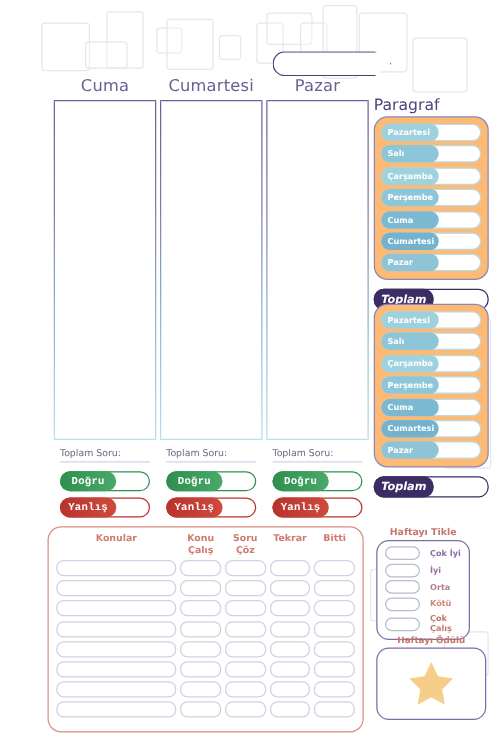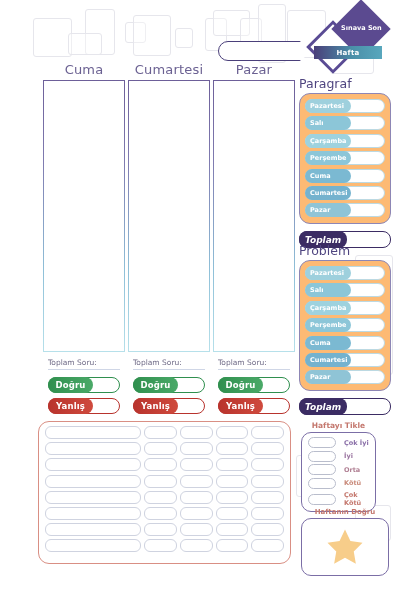--- a/index.html
+++ b/index.html
@@ -28,21 +28,21 @@
   .toplam-soru { font-size: 7.5px; color: #6f6a86; padding-bottom: 2px;
                  border-bottom: 1px solid #cfd6e6; margin-bottom: 7px; }
   .pill-row { position: relative; height: 16px; margin-bottom: 5px; }
   .pill-track { position: absolute; inset: 0; border-radius: 9px;
                 background: #fff; }
   .pill-track.green { border: 1.2px solid #2f8f4e; }
   .pill-track.red   { border: 1.2px solid #b8332d; }
   .pill-lbl { position: absolute; left: 0; top: 0; height: 16px; width: 45px;
               border-radius: 9px; color: #fff; font-size: 8.5px;
               display: flex; align-items: center; justify-content: center;
-              font-weight: 600; letter-spacing: .2px; }
+              font-weight: 600; letter-spacing: .2px; font-family: Liberation Mono, monospace; }
   .pill-lbl.green { background: linear-gradient(90deg,#2f8f4e,#4aa968); }
   .pill-lbl.red   { background: linear-gradient(90deg,#b8332d,#cf4a3d); }
 
   
   .arrow-input { position: absolute; left: 218px; top: 41px; width: 95px;
                  height: 20px; border: 1.3px solid #4a3f7a; background: #fff;
                  border-radius: 11px 0 0 11px;
                  clip-path: polygon(0 0,86% 0,100% 50%,86% 100%,0 100%); }
   .diamond-wrap { position: absolute; left: 308px; top: 6px; width: 80px; height: 70px; }
   .diamond-outline { position: absolute; left: 6px; top: 22px; width: 38px; height: 38px;
@@ -131,29 +131,20 @@
   <div class="deco" style="left:287px;top:10px;width:39px;height:48px;"></div>
   <div class="deco" style="left:330px;top:30px;width:44px;height:44px;"></div>
   <div class="deco" style="left:300px;top:100px;width:60px;height:90px;"></div>
   <div class="deco" style="left:355px;top:255px;width:38px;height:120px;"></div>
   <div class="deco" style="left:296px;top:455px;width:26px;height:42px;"></div>
   <div class="deco" style="left:355px;top:505px;width:36px;height:36px;"></div>
   <div class="deco" style="left:340px;top:548px;width:24px;height:24px;"></div>
 
   <div class="arrow-input"></div>
 
-  <div class="diamond-wrap">
-    <div class="diamond-outline"></div>
-    <div class="sinava-son">
-      <span>Sınava Son</span>
-    </div>
-    <div class="hafta-band">
-      <span>Hafta</span>
-    </div>
-  </div>
 
   <div class="day-col" style="left:43px;top:62px;">
     <div class="day-title">Cuma</div>
     <div class="day-box"></div>
     <div class="day-foot">
       <div class="toplam-soru">Toplam Soru:</div>
       <div class="pill-row">
         <div class="pill-track green"></div>
         <div class="pill-lbl green">Doğru</div>
       </div>
@@ -228,21 +219,20 @@
         <div class="row-lbl" style="background:#8fc4d6">Pazar</div>
       </div>
     </div>
     <div class="total-row">
       <div class="total-track"></div>
       <div class="total-lbl">Toplam</div>
     </div>
   </div>
 
   <div class="side-panel" style="top:243px;">
-    <div class="panel-title">Problem</div>
     <div class="panel-box">
       <div class="row">
         <div class="row-track"></div>
         <div class="row-lbl" style="background:#9ed0dd">Pazartesi</div>
       </div>
       <div class="row">
         <div class="row-track"></div>
         <div class="row-lbl" style="background:#8cc6d8">Salı</div>
       </div>
       <div class="row">
@@ -266,20 +256,27 @@
         <div class="row-lbl" style="background:#8fc4d6">Pazar</div>
       </div>
     </div>
     <div class="total-row">
       <div class="total-track"></div>
       <div class="total-lbl">Toplam</div>
     </div>
   </div>
 
   <div class="table-panel">
+    <div class="thead">
+      <div class="th c0">Konular</div>
+      <div class="th c1">Konu Çalış</div>
+      <div class="th c2">Soru Çöz</div>
+      <div class="th c3">Tekrar</div>
+      <div class="th c4">Bitti</div>
+    </div>
     <div id="table-body">
         <div class="trow">
           <div class="cell c0"></div>
           <div class="cell c1"></div>
           <div class="cell c2"></div>
           <div class="cell c3"></div>
           <div class="cell c4"></div>
         </div>
         <div class="trow">
           <div class="cell c0"></div>
@@ -347,27 +344,27 @@
       <div class="tick-row">
         <div class="tick-oval"></div>
         <div class="tick-lbl" style="color:#b07f93">Orta</div>
       </div>
       <div class="tick-row">
         <div class="tick-oval"></div>
         <div class="tick-lbl" style="color:#c98a7a">Kötü</div>
       </div>
       <div class="tick-row">
         <div class="tick-oval"></div>
-        <div class="tick-lbl" style="color:#c4776d">Çok Kötü</div>
+        <div class="tick-lbl" style="color:#c4776d">Çok Çalış</div>
       </div>
     </div>
   </div>
 
   <div class="reward-wrap">
-    <div class="reward-title">Haftanın Doğru</div>
+    <div class="reward-title">Haftayı Ödülü</div>
     <div class="reward-box">
       <svg class="star" viewBox="0 0 24 24">
         <polygon points="12,2 15.1,8.6 22,9.6 17,14.6 18.2,21.6 12,18.2 5.8,21.6 7,14.6 2,9.6 8.9,8.6" fill="#f7cd8a"></polygon>
       </svg>
     </div>
   </div>
 
 </div>
 
 </body></html>

